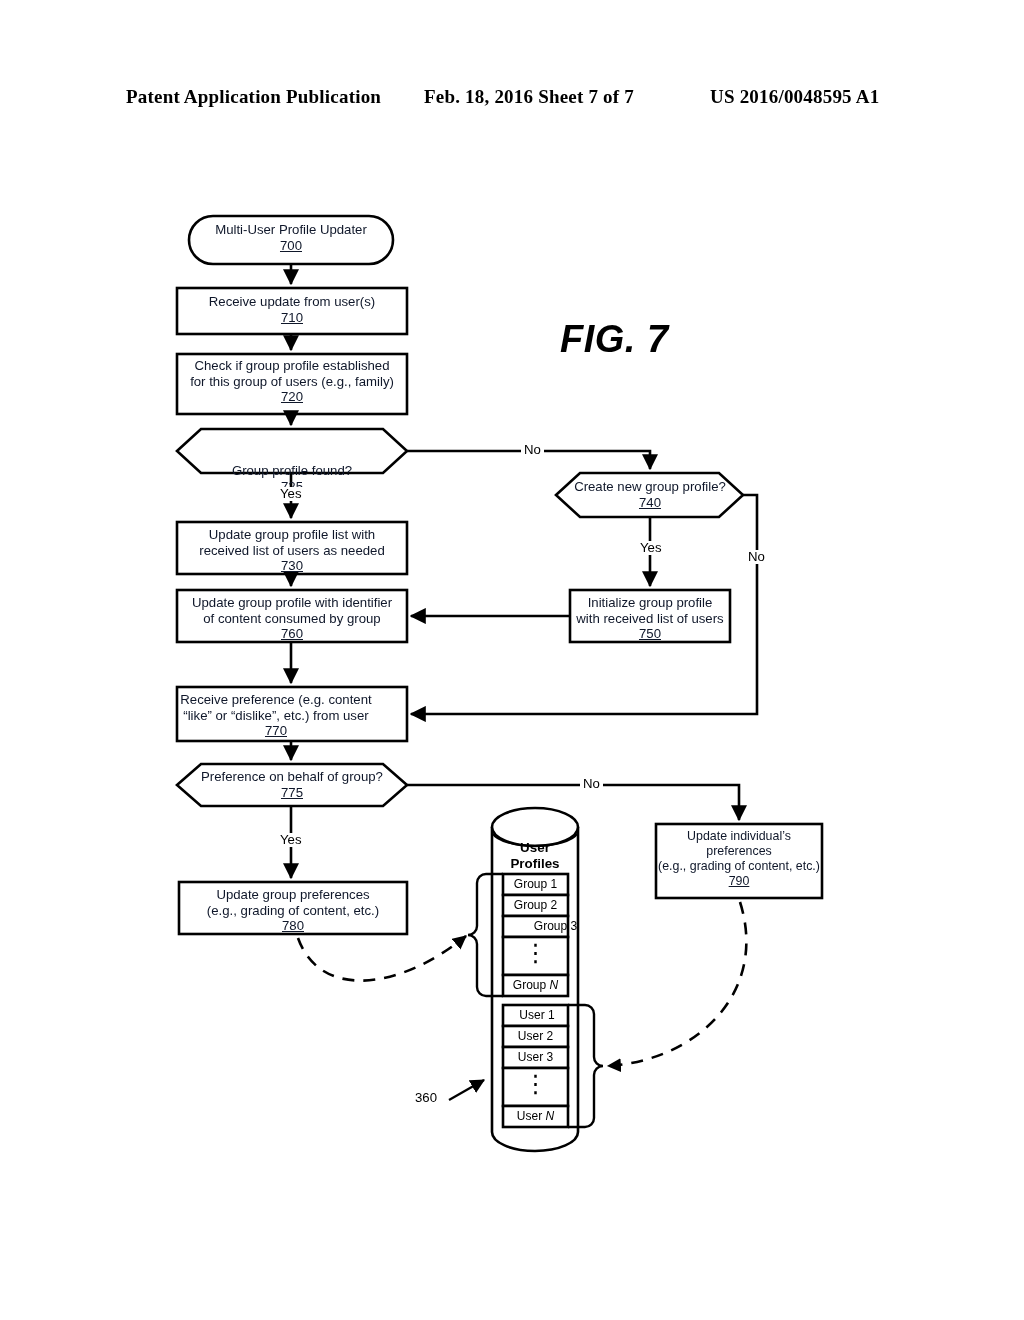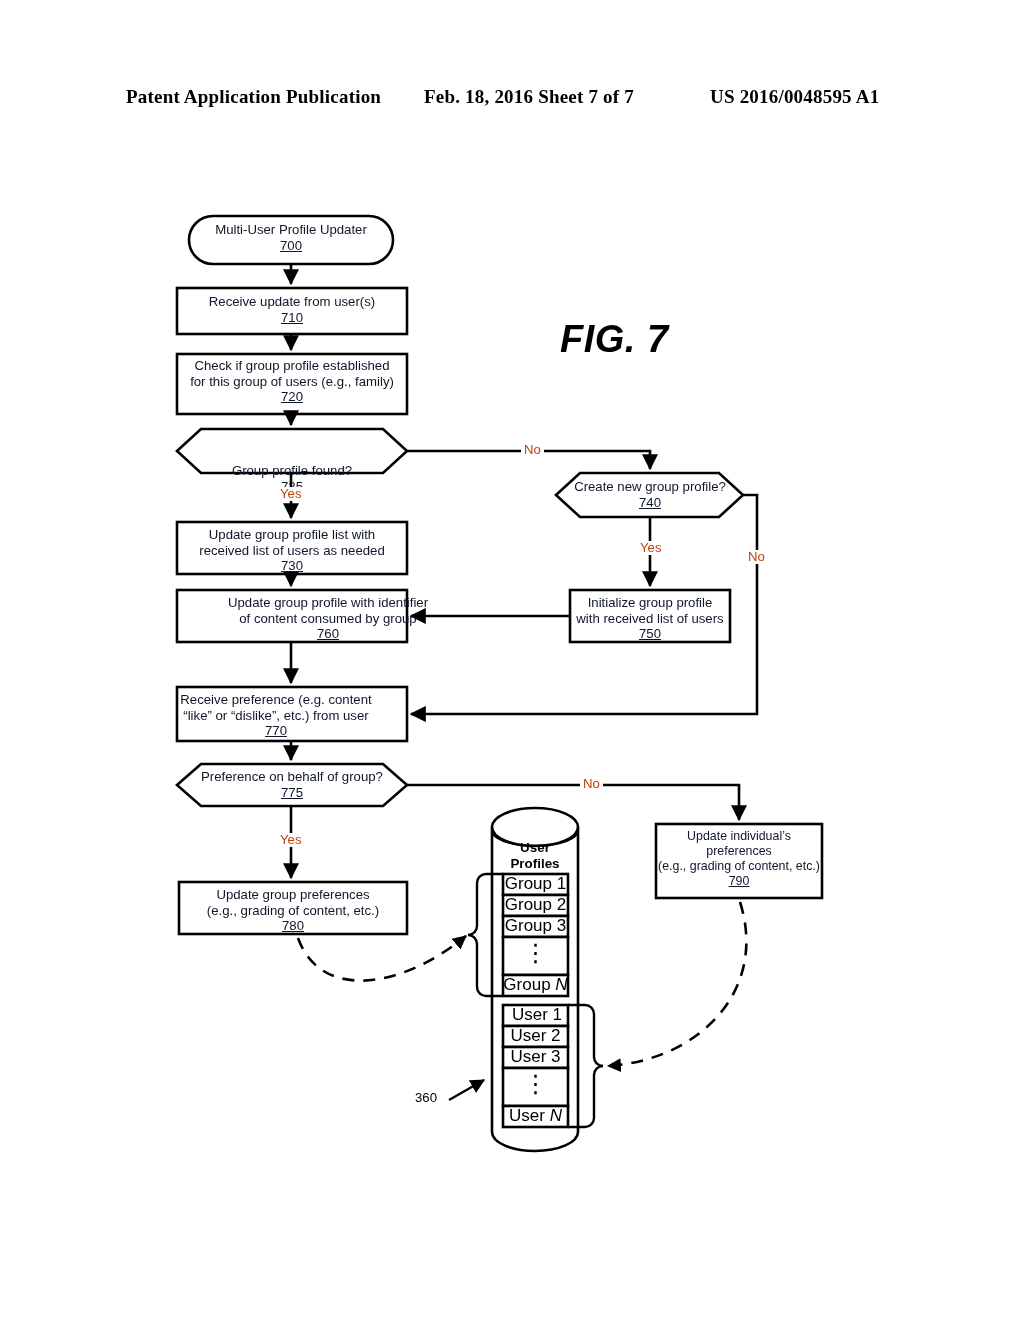--- a/index.html
+++ b/index.html
@@ -84,40 +84,40 @@
     display: block;
     text-decoration: underline;
     text-underline-offset: 1px;
   }
 
   .edge-label {
     position: absolute;
     font-family: "Liberation Sans", sans-serif;
     font-size: 13.2px;
     line-height: 14px;
-    color: #c2410c;
+    color: #000000;
     white-space: nowrap;
   }
 
   .db-title {
     position: absolute;
     text-align: center;
     font-family: "Liberation Sans", sans-serif;
     font-weight: bold;
     font-size: 13.4px;
     line-height: 15.5px;
     white-space: nowrap;
   }
   .db-title .ln { display: block; }
 
   .slot-label {
     position: absolute;
     text-align: center;
     font-family: "Liberation Sans", sans-serif;
-    font-size: 17px;
+    font-size: 12px;
     line-height: 16px;
     white-space: nowrap;
   }
   .slot-label i { font-style: italic; }
 
   .ref-num {
     position: absolute;
     font-family: "Liberation Sans", sans-serif;
     font-size: 13.2px;
     white-space: nowrap;
@@ -241,21 +241,21 @@
   <span class="ln">Group profile found?</span>
   <span class="ref">725</span>
 </div>
 
 <div class="node-text" style="left:177px; top:527px; width:230px;">
   <span class="ln">Update group profile list with</span>
   <span class="ln">received list of users as needed</span>
   <span class="ref">730</span>
 </div>
 
-<div class="node-text" style="left:177px; top:595px; width:230px;padding-left:36px;">
+<div class="node-text" style="left:177px; top:595px; width:230px;">
   <span class="ln">Update group profile with identifier</span>
   <span class="ln">of content consumed by group</span>
   <span class="ref">760</span>
 </div>
 
 <div class="node-text" style="left:177px; top:692px; width:198px;">
   <span class="ln">Receive preference (e.g. content</span>
   <span class="ln">“like” or “dislike”, etc.) from user</span>
   <span class="ref">770</span>
 </div>
@@ -296,21 +296,21 @@
 <div class="edge-label" style="left:580px; top:777px; background:#fff; padding:0 3px;">No</div>
 <div class="edge-label" style="left:277px; top:833px; background:#fff; padding:0 3px;">Yes</div>
 
 <div class="db-title" style="left:492px; top:840px; width:86px;">
   <span class="ln">User</span>
   <span class="ln">Profiles</span>
 </div>
 
 <div class="slot-label" style="left:503px; top:876px; width:65px;">Group 1</div>
 <div class="slot-label" style="left:503px; top:897px; width:65px;">Group 2</div>
-<div class="slot-label" style="left:503px; top:918px; width:65px;">Group 3</div>
+<div class="slot-label" style="left:503px; top:918px; width:65px;padding-left:20px;">Group 3</div>
 <div class="slot-label" style="left:503px; top:941px; width:65px; font-size:24px; line-height:24px; letter-spacing:0;">⋮</div>
 <div class="slot-label" style="left:503px; top:977px; width:65px;">Group <i>N</i></div>
 
 <div class="slot-label" style="left:503px; top:1007px; width:68px;">User 1</div>
 <div class="slot-label" style="left:503px; top:1028px; width:65px;">User 2</div>
 <div class="slot-label" style="left:503px; top:1049px; width:65px;">User 3</div>
 <div class="slot-label" style="left:503px; top:1072px; width:65px; font-size:24px; line-height:24px;">⋮</div>
 <div class="slot-label" style="left:503px; top:1108px; width:65px;">User <i>N</i></div>
 
 <div class="ref-num" style="left:415px; top:1090px;">360</div>

